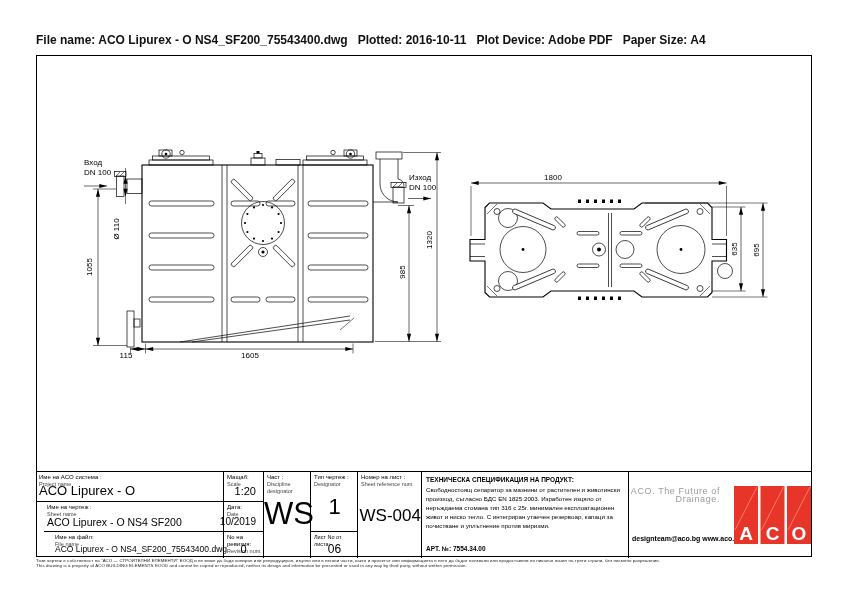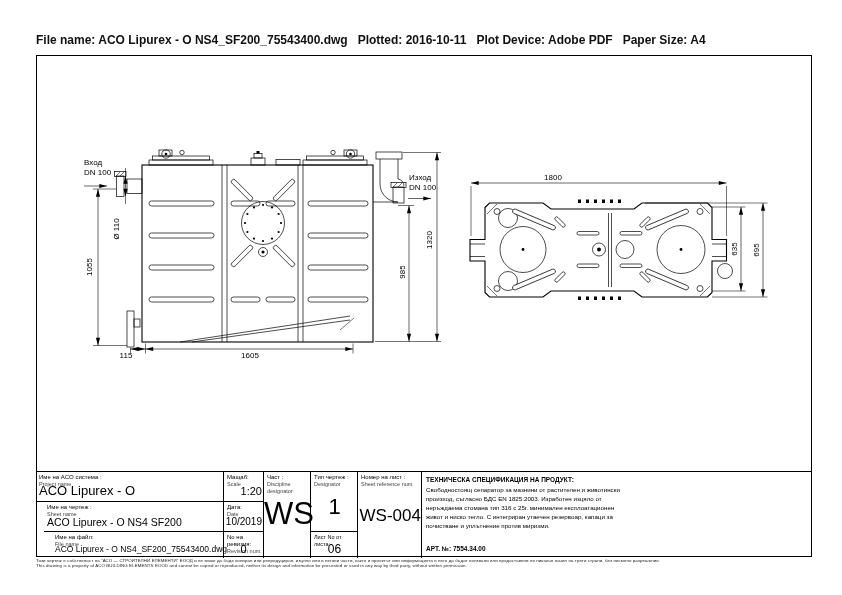--- a/index.html
+++ b/index.html
@@ -23,21 +23,21 @@
   #titleblock{position:absolute;left:36px;top:471px;width:776px;height:86px;
        border-top:1px solid #000;box-sizing:border-box;}
   .cell{position:absolute;box-sizing:border-box;}
   .bl{border-left:1px solid #000;}
   .bb{border-bottom:1px solid #000;}
   .lbl{font-size:6px;line-height:7px;padding:2px 0 0 3px;color:#000;}
   .lbl .en{display:block;font-size:5.5px;color:#444;font-weight:normal;}
   .val-lg{position:absolute;bottom:3px;left:3px;font-size:13px;}
   .val-md{position:absolute;bottom:3px;left:3px;font-size:10.5px;}
   .val-sm{position:absolute;bottom:4px;left:3px;font-size:8.5px;}
-  .val-r{position:absolute;bottom:4px;right:1px;font-size:11px;}
+  .val-r{position:absolute;bottom:4px;right:7px;font-size:11px;}
   .val-c{position:absolute;bottom:3px;left:0;width:100%;text-align:center;font-size:11px;}
   .big-ws{position:absolute;top:24px;left:0;width:100%;text-align:center;font-size:31px;}
   .big-1{position:absolute;top:22px;left:0;width:100%;text-align:center;font-size:22px;}
   .big-ref{position:absolute;top:34px;left:0;width:100%;text-align:right;font-size:17px;}
   .sub-04{position:absolute;bottom:2px;left:0;width:100%;text-align:center;font-size:12px;}
   #cell-spec{font-size:6.2px;line-height:9px;padding:3px 4px;}
   #spec-title{font-weight:bold;font-size:6.5px;margin-bottom:1px;}
   #spec-art{position:absolute;left:4px;bottom:5px;font-weight:bold;font-size:6.5px;}
   #brand-slogan{position:absolute;top:15px;right:92px;text-align:right;font-size:9px;
        line-height:8px;color:#9b9b9b;letter-spacing:0.6px;}
@@ -326,18 +326,36 @@
       <span class="en">Sheet reference num.</span></div>
     <div class="big-ref">WS-004</div>
   </div>
 
   <div class="cell bl" id="cell-spec" style="left:385px;top:0;width:207px;height:86px;">
     <div id="spec-title">ТЕХНИЧЕСКА СПЕЦИФИКАЦИЯ НА ПРОДУКТ:</div>
     <div id="spec-body">Свободностоящ сепаратор за мазнини от растителен и животински произход, съгласно БДС EN 1825:2003. Изработен изцяло от неръждаема стомана тип 316 с 25г. минимален експлоатационен живот и ниско тегло. С интегриран утаечен резервоар, капаци за почистване и уплътнение против миризми.</div>
     <div id="spec-art">АРТ. №: 7554.34.00</div>
   </div>
 
+  <div class="cell bl" style="left:592px;top:0;width:184px;height:86px;">
+    <div id="brand-slogan">
+      <div>ACO. The Future of</div>
+      <div>Drainage.</div>
+    </div>
+    <div id="brand-contacts">designteam@aco.bg  www.aco.bg</div>
+    <svg id="brand-logo" viewBox="0 0 77 58" xmlns="http://www.w3.org/2000/svg">
+      <rect x="0" y="0" width="24" height="58" fill="#e8352a"></rect>
+      <rect x="26.5" y="0" width="24" height="58" fill="#e8352a"></rect>
+      <rect x="53" y="0" width="24" height="58" fill="#e8352a"></rect>
+      <line x1="23" y1="1" x2="1" y2="44" stroke="#ff8a7a" stroke-width="0.8"></line>
+      <line x1="49.5" y1="1" x2="27.5" y2="44" stroke="#ff8a7a" stroke-width="0.8"></line>
+      <line x1="76" y1="1" x2="54" y2="44" stroke="#ff8a7a" stroke-width="0.8"></line>
+      <text x="12" y="54" text-anchor="middle" fill="#fff" font-size="19" font-weight="bold">A</text>
+      <text x="38.5" y="54" text-anchor="middle" fill="#fff" font-size="19" font-weight="bold">C</text>
+      <text x="65" y="54" text-anchor="middle" fill="#fff" font-size="19" font-weight="bold">O</text>
+    </svg>
+  </div>
 </div>
 
 <div id="disclaimer">
   <div>Този чертеж е собственост на "АСО — СТРОИТЕЛНИ ЕЛЕМЕНТИ" ЕООД и не може да бъде копиран или репродуциран, изцяло или в негови части, както и проектът или информацията в него да бъдат ползвани или предоставяни по никакъв начин на трети страни, без писмено разрешение.</div>
   <div>This drawing is a property of ACO BUILDING ELEMENTS EOOD and cannot be copied or reproduced, neither its design and information be presented or used in any way by third party, without written permission.</div>
 </div>
 
 </body></html>

